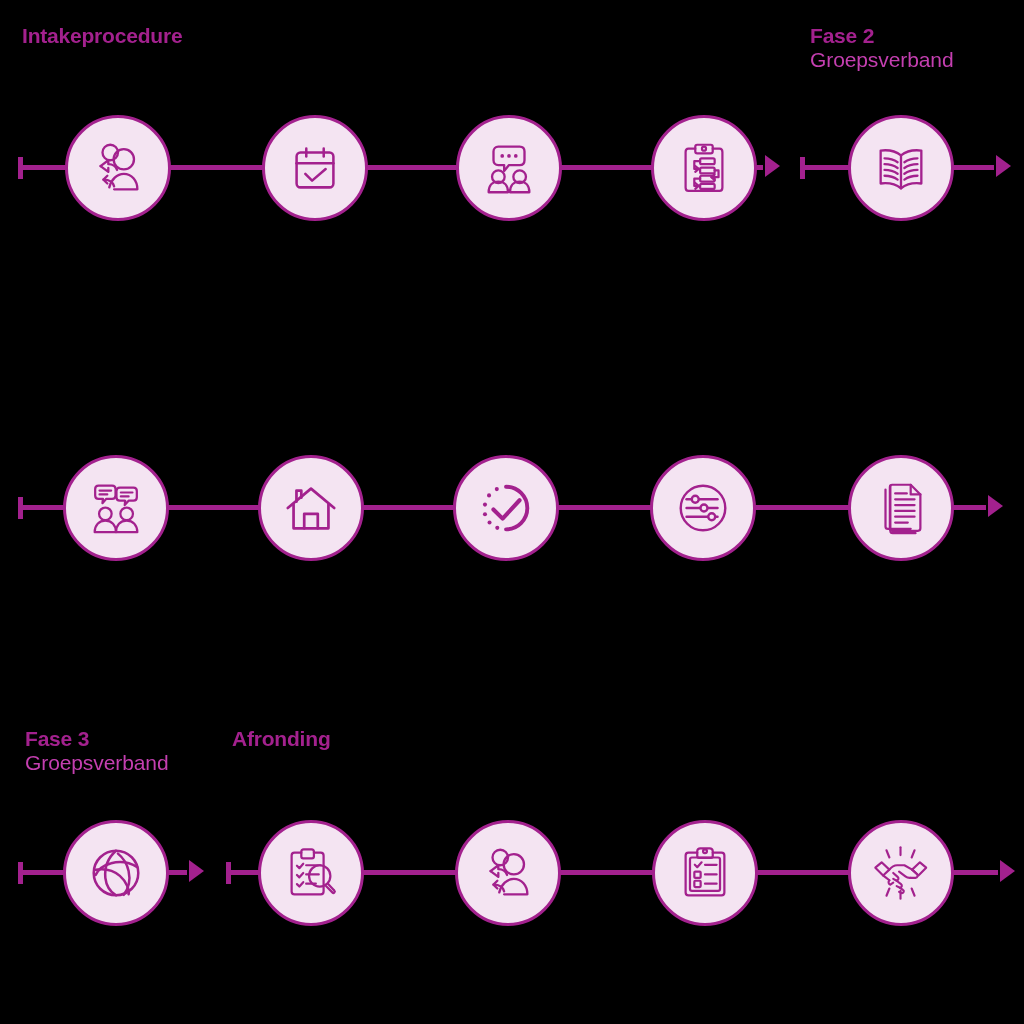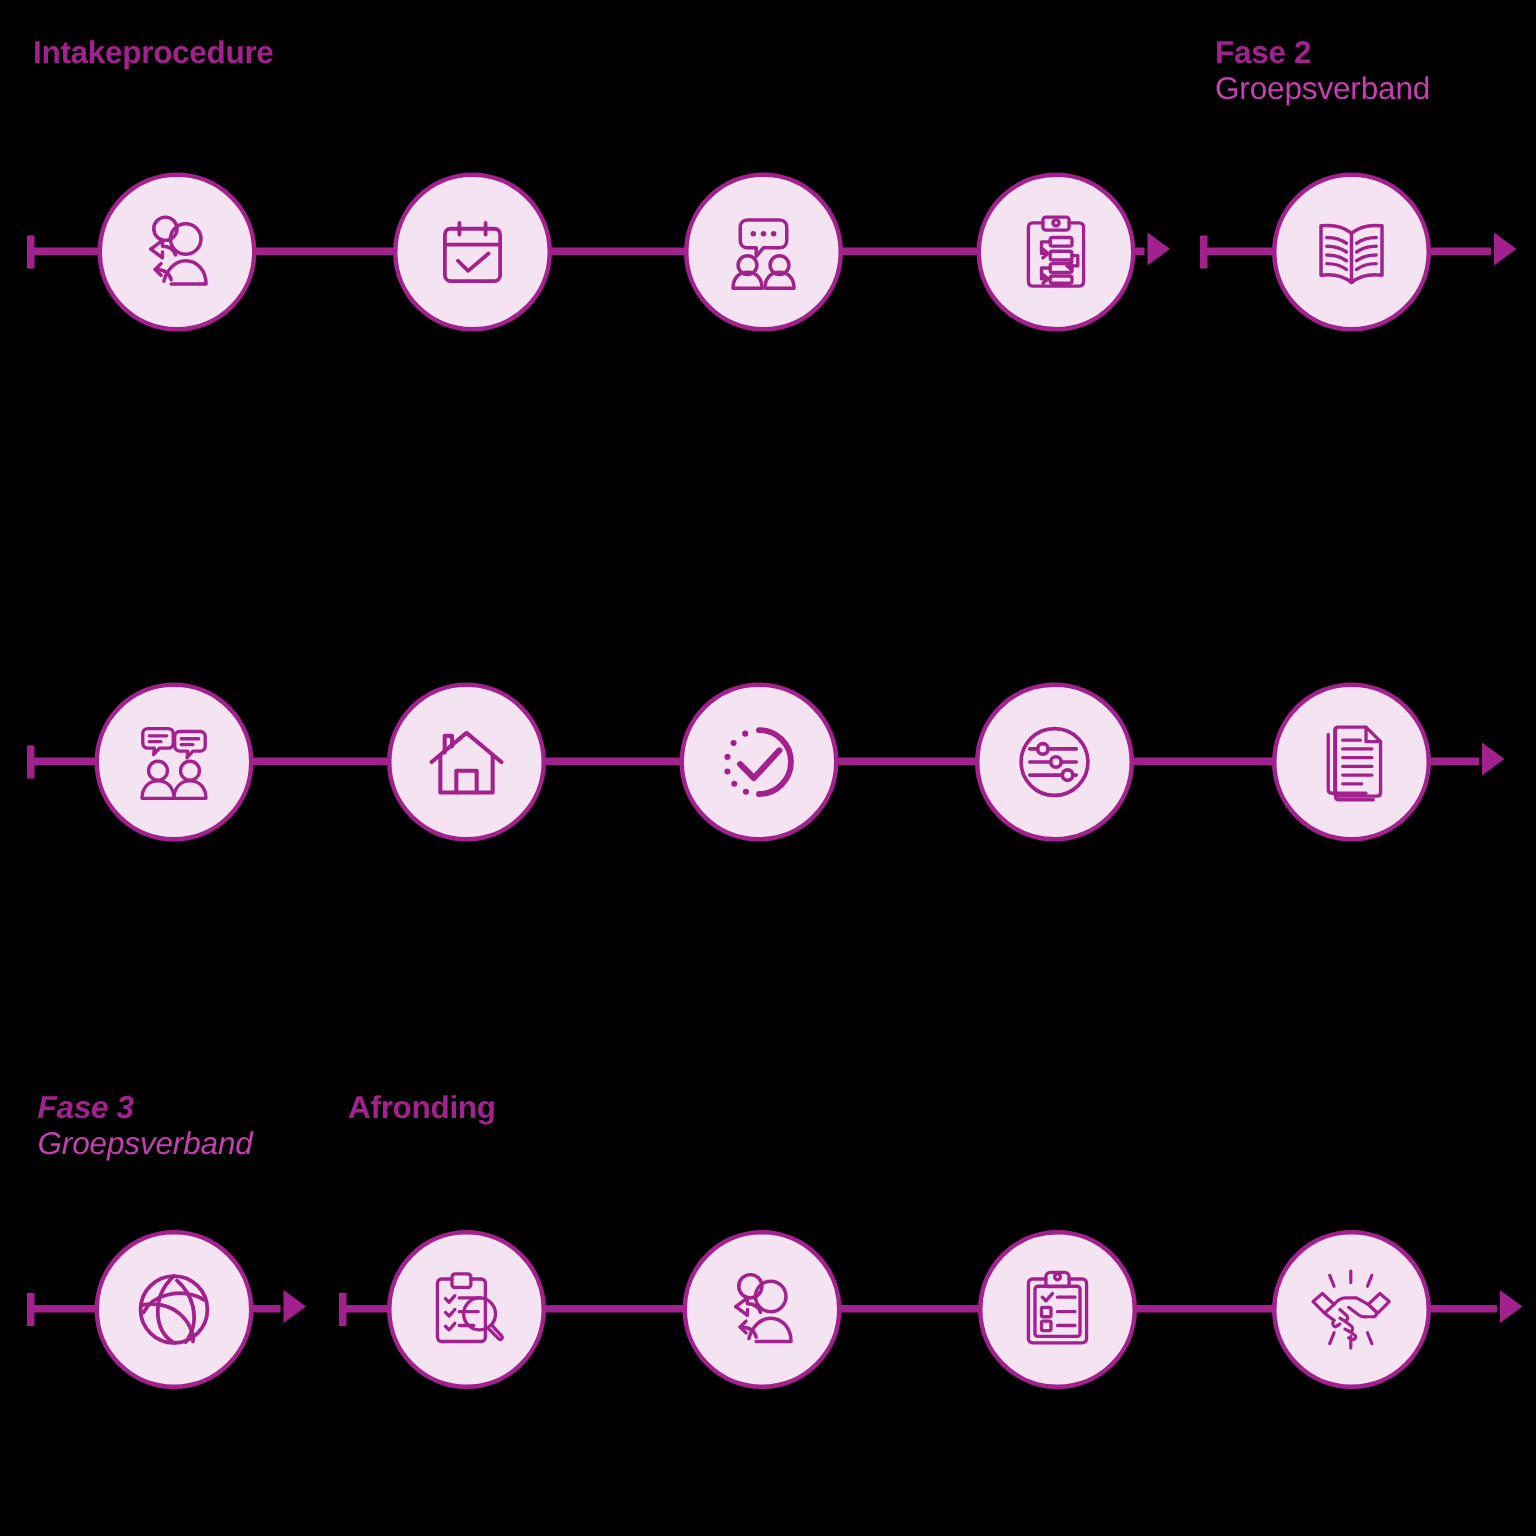--- a/index.html
+++ b/index.html
@@ -251,21 +251,21 @@
           <path d="M26 35 L46 35"></path>
           <path d="M26 41 L46 41"></path>
           <path d="M26 47 L39 47"></path>
         </svg>
       </div>
     </div>
   </div>
 
   <div class="row" style="top:705px;height:260px;">
 
-    <div class="label" style="left:25px;top:22px;font-style:italic;">
+    <div class="label" style="left:25px;top:22px;">
       <span class="hdr">Fase 3</span>
       <span class="sub">Groepsverband</span>
     </div>
 
     <div class="label" style="left:232px;top:22px;">
       <span class="hdr">Afronding</span>
     </div>
 
     <div class="seg" style="left:0;top:115px;width:225px;height:110px;">
       <div class="cap" style="left:18px;top:42px;"></div>

